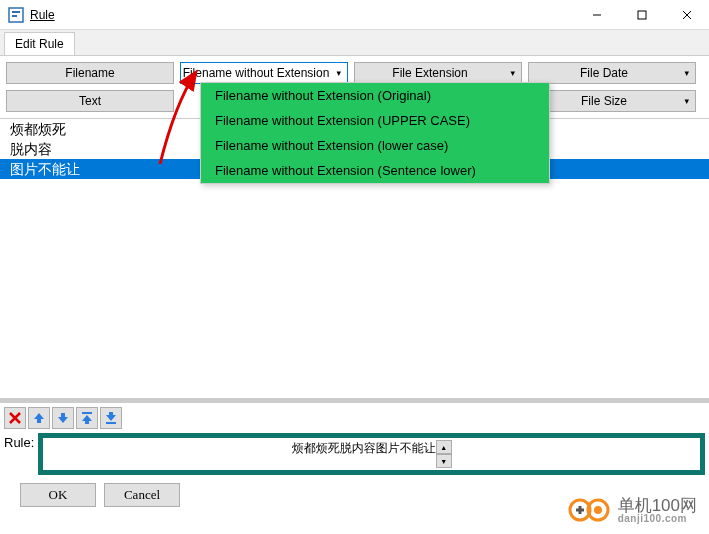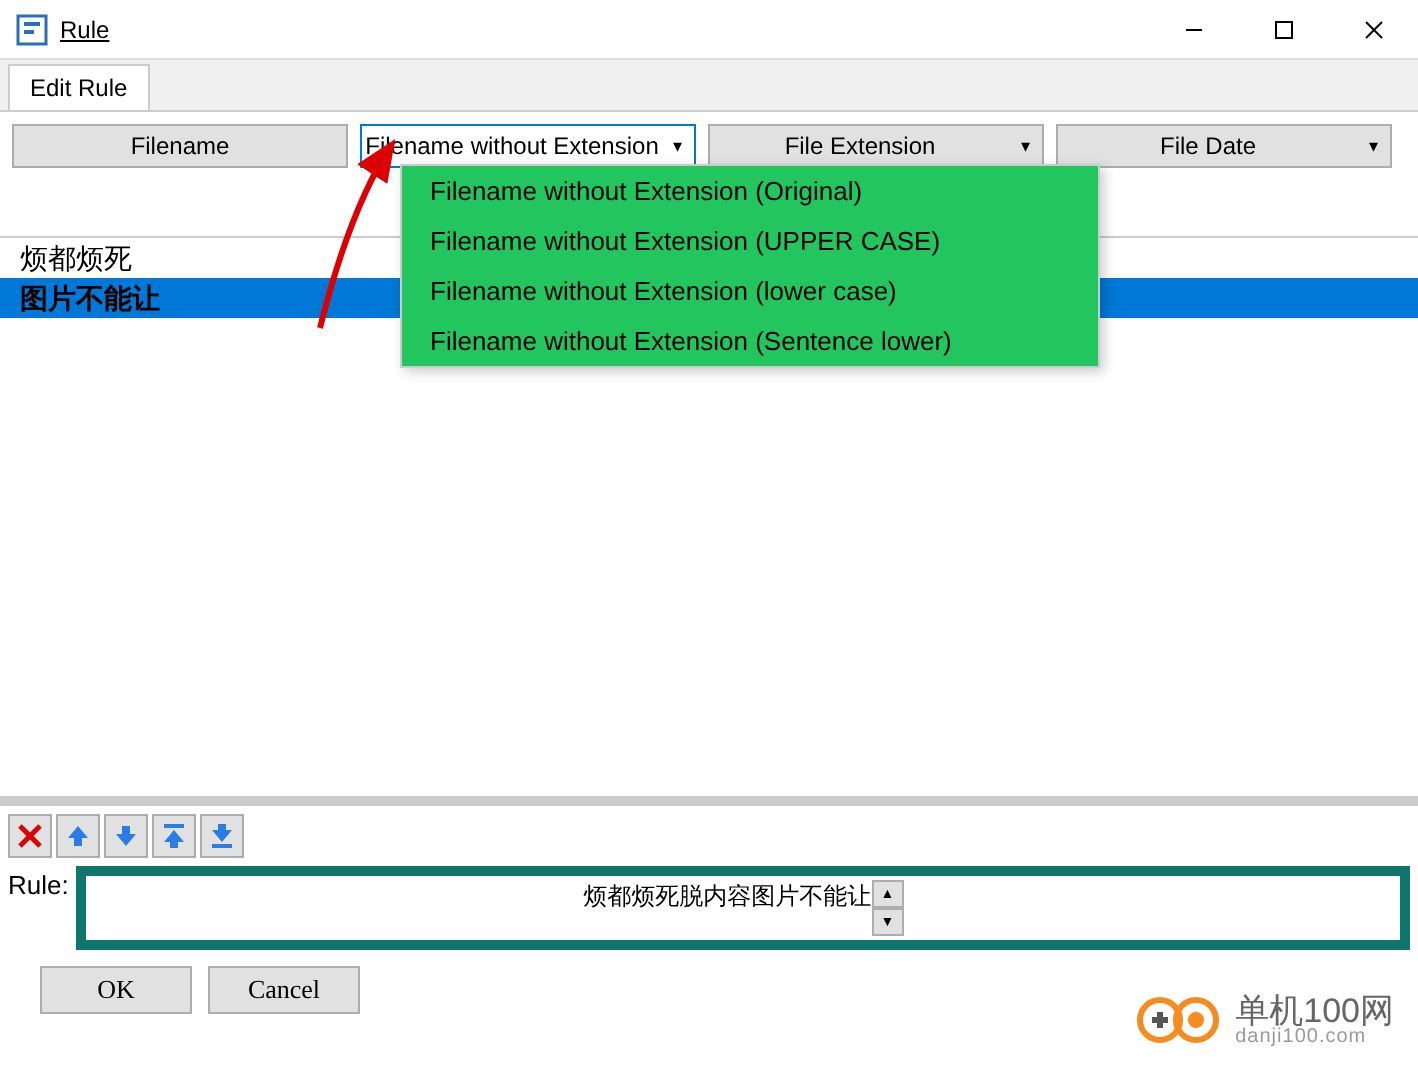--- a/index.html
+++ b/index.html
@@ -15,21 +15,21 @@
     .tab { padding: 4px 10px; background: #fff; border: 1px solid #ccc; border-bottom: none; margin-top: 2px; font-size: 12px; }
     
     .toolbar { padding: 6px; display: flex; flex-wrap: wrap; gap: 6px; border-bottom: 1px solid #ccc; }
     .toolbtn { flex: 0 0 168px; height: 22px; background: #e1e1e1; border: 1px solid #adadad; display: flex; align-items: center; justify-content: center; font-size: 12px; position: relative; }
     .toolbtn.dd { justify-content: center; padding-right: 16px; }
     .toolbtn.dd::after { content: "▾"; position: absolute; right: 6px; font-size: 9px; }
     .toolbtn.active { border: 1px solid #0078d7; background: #fff; }
     
     .listarea { height: 280px; overflow: auto; background: #fff; border-bottom: 1px solid #ccc; }
     .listitem { padding: 1px 10px; font-size: 14px; line-height: 18px; }
-    .listitem.sel { background: #0078d7; color: #000000; font-weight: bold; }
+    .listitem.sel { background: #0078d7; color: #ffffff; }
     
     .dropdown-menu { position: absolute; background: #22c55e; border: 1px solid #ccc; box-shadow: 2px 2px 6px rgba(0,0,0,0.2); z-index: 100; min-width: 350px; }
     .dropdown-item { padding: 5px 14px; font-size: 13px; }
     
     .arrow { position: absolute; z-index: 200; pointer-events: none; }
     
     .bottom-panel { border-top: 4px solid #ccc; padding: 4px; }
     .iconbar { display: flex; gap: 2px; margin-bottom: 4px; }
     .iconbtn { width: 22px; height: 22px; border: 1px solid #adadad; background: #e1e1e1; display: flex; align-items: center; justify-content: center; }
     
@@ -39,21 +39,21 @@
     .spinbtns { display: flex; flex-direction: column; }
     .spinbtn { width: 16px; height: 14px; font-size: 7px; display: flex; align-items: center; justify-content: center; background: #e1e1e1; border: 1px solid #adadad; }
     
     .bottom-buttons { display: flex; gap: 8px; padding: 8px 4px 4px 16px; }
     .dlgbtn { width: 76px; height: 24px; background: #e1e1e1; border: 1px solid #adadad; display: flex; align-items: center; justify-content: center; font-size: 13px; font-family: Liberation Serif, serif; }
     
     .watermark { position: absolute; right: 12px; bottom: 10px; display: flex; align-items: center; gap: 6px; z-index: 300; }
     .wm-logo { display: flex; align-items: center; }
     .wm-text { display: flex; flex-direction: column; line-height: 1; }
     .wm-text .big { font-size: 17px; color: #666; font-weight: 500; }
-    .wm-text .small { font-size: 10px; color: #999; letter-spacing: 0.5px; }
+    .wm-text .small { font-size: 10px; color: #999; letter-spacing: 0.5px; font-weight: bold; }
   </style>
 </head>
 <body>
 
 <div class="titlebar">
   <svg class="titlebar-icon" viewBox="0 0 16 16">
       <rect x="1" y="1" width="14" height="14" fill="none" stroke="#2b6fb5" stroke-width="1.5"></rect>
       <rect x="4" y="4" width="8" height="2" fill="#2b6fb5"></rect>
       <rect x="4" y="8" width="5" height="2" fill="#2b6fb5"></rect>
     </svg>
@@ -80,27 +80,29 @@
 
 <div class="tabrow">
   <div class="tab">Edit Rule</div>
 </div>
 
 <div class="toolbar">
   <div class="toolbtn">Filename</div>
   <div class="toolbtn dd active">Filename without Extension</div>
   <div class="toolbtn dd">File Extension</div>
   <div class="toolbtn dd">File Date</div>
+  <div class="toolbtn">Text</div>
   <div class="toolbtn" style="visibility:hidden"></div>
   <div class="toolbtn" style="visibility:hidden"></div>
   <div class="toolbtn dd">File Size</div>
 </div>
 
 <div class="listarea">
   <div class="listitem">烦都烦死</div>
+  <div class="listitem">脱内容</div>
   <div class="listitem sel">图片不能让</div>
 </div>
 
 <div class="dropdown-menu" style="left:200px; top:82px;">
   <div class="dropdown-item">Filename without Extension (Original)</div>
   <div class="dropdown-item">Filename without Extension (UPPER CASE)</div>
   <div class="dropdown-item">Filename without Extension (lower case)</div>
   <div class="dropdown-item">Filename without Extension (Sentence lower)</div>
 </div>
 

